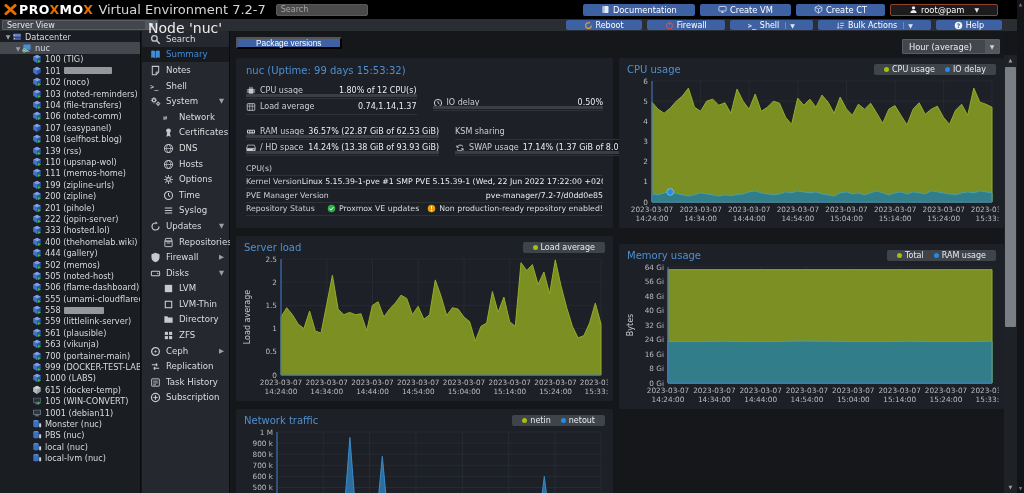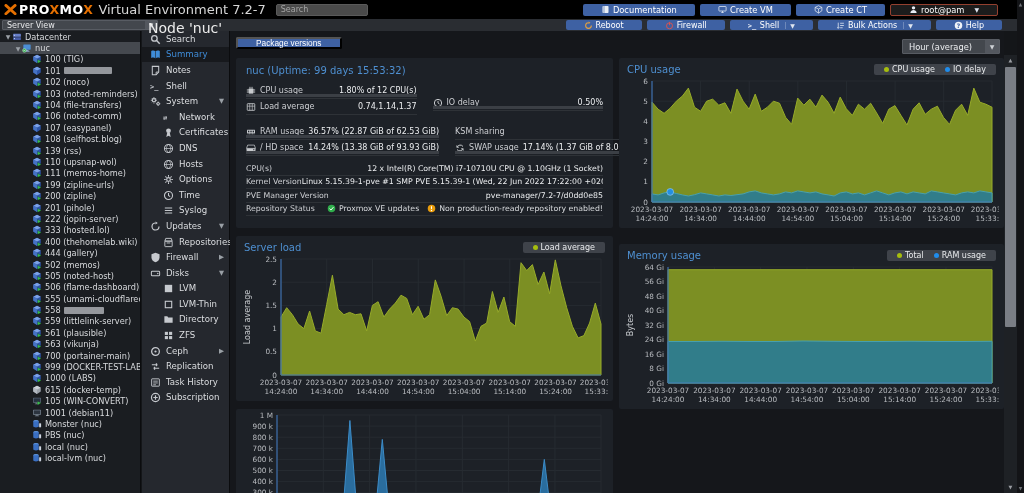--- a/index.html
+++ b/index.html
@@ -820,23 +820,20 @@
                   </svg></span>
                 <span class="lbl">SWAP usage</span>
                 <span class="val">17.14% (1.37 GiB of 8.00 GiB)</span>
                 <span class="sbar"><span class="sfill" style="width:17.14%"></span></span>
               </div>
             </div>
           </div>
           <div class="gapline" style="height:6px"></div>
           <div class="frow">
             <span class="lbl">CPU(s)</span>
-            <span style="margin-left:auto;display:inline-flex;overflow:hidden;white-space:nowrap">
-              <span class="val">12 x Intel(R) Core(TM) i7-10710U CPU @ 1.10GHz (1 Socket)</span>
-            </span>
           </div>
           <div class="frow">
             <span class="lbl">Kernel Version</span>
             <span style="margin-left:auto;display:inline-flex;overflow:hidden;white-space:nowrap">
               <span class="val">Linux 5.15.39-1-pve #1 SMP PVE 5.15.39-1 (Wed, 22 Jun 2022 17:22:00 +0200)</span>
             </span>
           </div>
           <div class="frow">
             <span class="lbl">PVE Manager Version</span>
             <span style="margin-left:auto;display:inline-flex;overflow:hidden;white-space:nowrap">
@@ -1027,20 +1024,27 @@
             <text class="tick" x="368" y="141" text-anchor="middle">15:33:50</text>
             <path d="M44,122 L44.0,8.7 L71.0,8.7 L98.0,8.7 L125.0,8.7 L152.0,8.7 L179.0,8.7 L206.0,8.7 L233.0,8.7 L260.0,8.7 L287.0,8.7 L314.0,8.7 L341.0,8.7 L368.0,8.7 L368,122 Z" fill="#7c8f23" stroke="#97ab29" stroke-width="1"></path>
             <path d="M44,122 L44.0,80.5 L71.0,80.5 L98.0,80.3 L125.0,80.5 L152.0,80.5 L179.0,80.0 L206.0,80.3 L233.0,80.5 L260.0,80.5 L287.0,80.3 L314.0,80.5 L341.0,80.5 L368.0,80.3 L368,122 Z" fill="#317d8a" stroke="#47a0ad" stroke-width="1"></path>
             <line x1="44" y1="6" x2="44" y2="122" stroke="#3d6fae" stroke-width="1.2"></line>
             <line x1="44" y1="122" x2="368" y2="122" stroke="#3d6fae" stroke-width="1.2"></line>
             <text class="ytit" transform="translate(9,64) rotate(-90)" text-anchor="middle">Bytes</text>
           </svg>
         </div>
       </div>
     <div class="panel" id="p-net">
+        <div class="chead">
+          <span class="ptitle">Network traffic</span>
+          <span class="clegend">
+            <span class="litem"><span class="ldot" style="background:#a6bd0e"></span>netin</span>
+            <span class="litem"><span class="ldot" style="background:#1f8ceb"></span>netout</span>
+          </span>
+        </div>
         <div class="cbody">
           <svg width="367" height="141" style="display:block;margin-left:5px">
             <line x1="36" x2="360" y1="117" y2="117" stroke="#262b31"></line>
             <text class="tick" x="32" y="119.5" text-anchor="end">0</text>
             <line x1="36" x2="360" y1="105.9" y2="105.9" stroke="#262b31"></line>
             <text class="tick" x="32" y="108.4" text-anchor="end">100 k</text>
             <line x1="36" x2="360" y1="94.8" y2="94.8" stroke="#262b31"></line>
             <text class="tick" x="32" y="97.3" text-anchor="end">200 k</text>
             <line x1="36" x2="360" y1="83.7" y2="83.7" stroke="#262b31"></line>
             <text class="tick" x="32" y="86.2" text-anchor="end">300 k</text>

